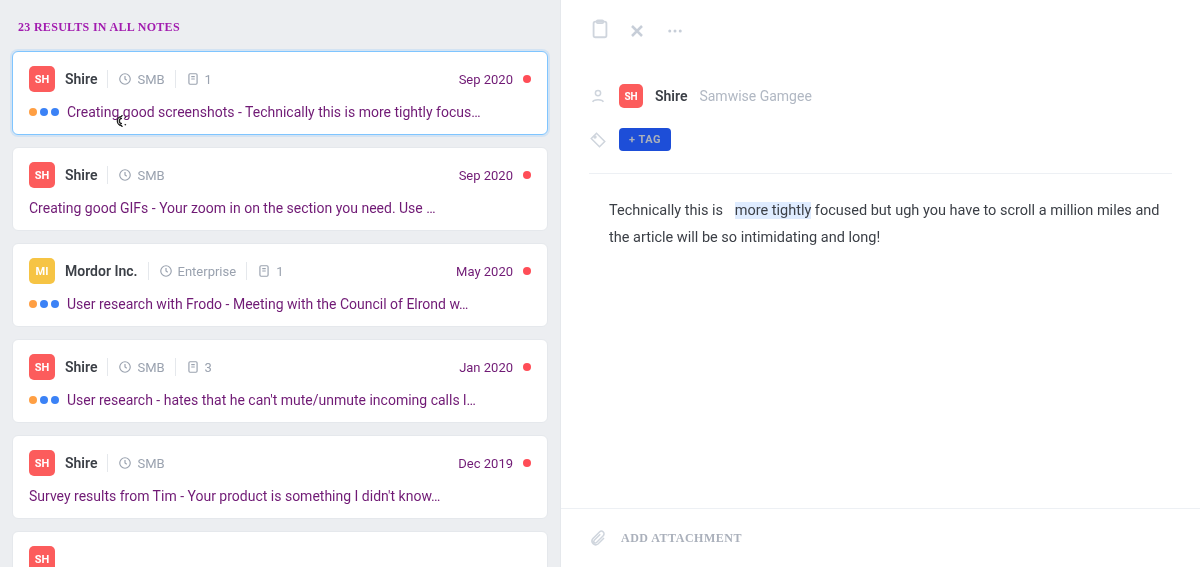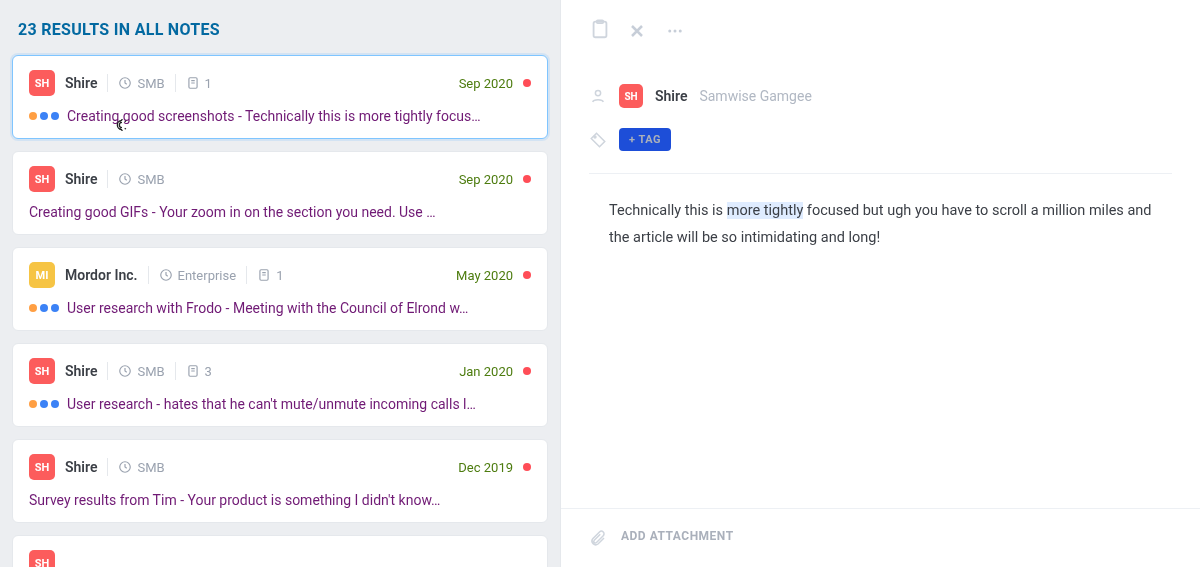--- a/index.html
+++ b/index.html
@@ -14,25 +14,26 @@
   }
   
   .left {
     width: 560px;
     background: #eceef1;
     padding: 10px 12px 0 12px;
     height: 100%;
     overflow: hidden;
   }
   .results-header {
-    font-size: 16px;
+    font-size: 12px;
     font-weight: 700;
     letter-spacing: 0.3px;
-    color: #0369a1;
+    color: #a21caf;
     padding: 10px 6px 16px 6px;
+    font-family: Liberation Serif, serif;
   }
   .card {
     background: #fff;
     border: 1px solid #e5e8ec;
     border-radius: 6px;
     padding: 14px 16px 14px 16px;
     margin-bottom: 12px;
     position: relative;
   }
   .card.selected {
@@ -70,21 +71,21 @@
   .meta-item {
     display: flex;
     align-items: center;
     gap: 5px;
     color: #9aa2af;
     font-size: 13px;
   }
   .meta-item svg { flex-shrink: 0; }
   .spacer { flex: 1; }
   .date {
-    color: #4d7c0f;
+    color: #701a75;
     font-size: 13px;
   }
   .dot-red {
     width: 8px; height: 8px; border-radius: 50%;
     background: #ff4d57;
     flex-shrink: 0;
   }
   .card-body {
     display: flex;
     align-items: center;
@@ -192,28 +193,30 @@
     overflow: auto;
   }
   .content-text {
     font-size: 14.5px;
     line-height: 1.85;
     color: #3b3f46;
   }
   .hl {
     background: #dfecff;
     border-radius: 0;
+    margin-left: 8px;
   }
   .attach-row {
     display: flex;
-    align-items: flex-start;
+    align-items: center;
     gap: 14px;
     padding: 20px 28px;
     border-top: 1px solid #edf0f4;
     margin-top: auto;
+    font-family: Liberation Serif, serif;
   }
   .attach-label {
     font-size: 12px;
     font-weight: 700;
     letter-spacing: 0.5px;
     color: #aab0bb;
   }
   .footer {
     background: #f7f8fa;
     border-top: 1px solid #e5e8ec;

